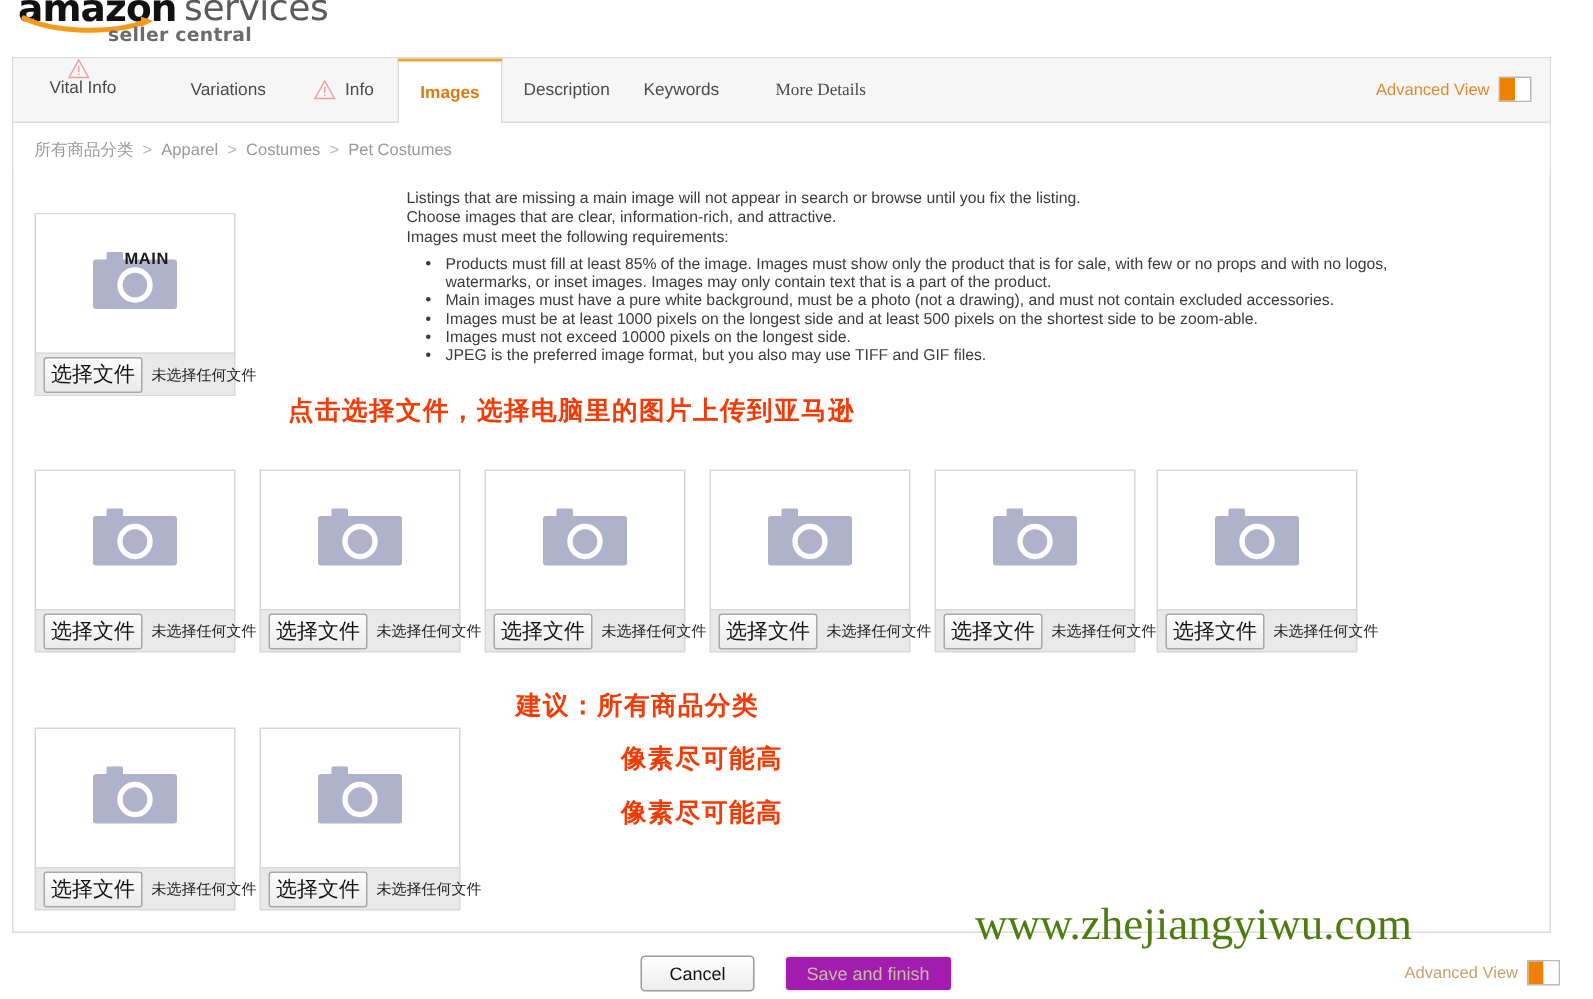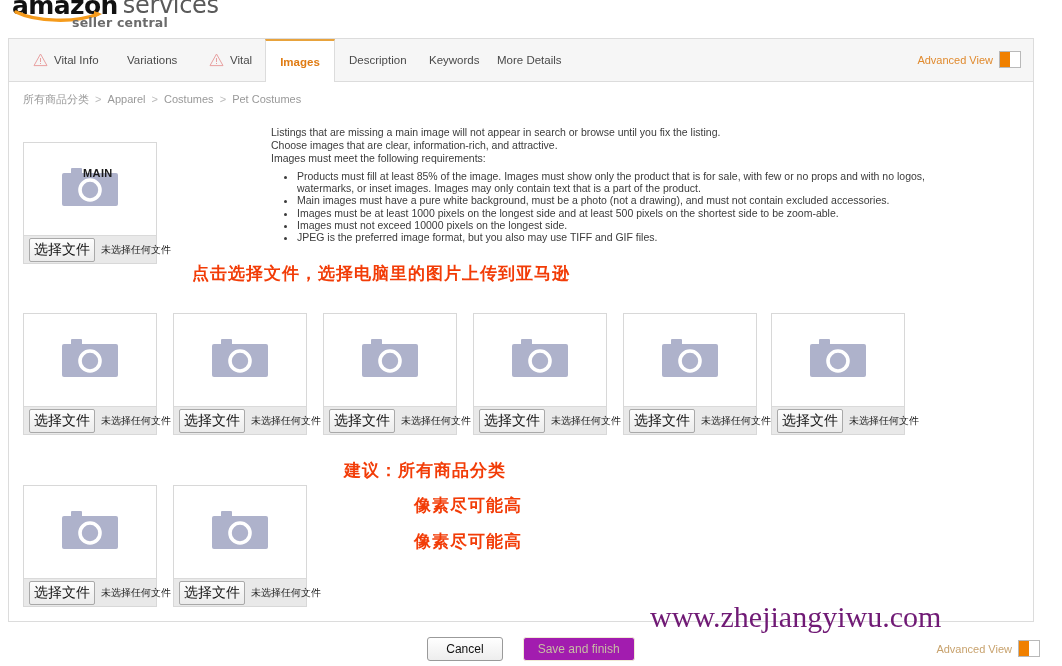--- a/index.html
+++ b/index.html
@@ -256,21 +256,21 @@
   #annot-l2 { left: 414px; top: 494px; font-size: 17px; }
   #annot-l3 { left: 414px; top: 530px; font-size: 17px; }
 
   
   #watermark {
     position: absolute;
     left: 650px;
     top: 600px;
     font-family: "Liberation Serif", "DejaVu Serif", serif;
     font-size: 30px;
-    color: #701a75;
+    color: #4d7c0f;
     letter-spacing: 0px;
     white-space: nowrap;
   }
 
   
   #footer-actions {
     position: absolute;
     left: 0;
     top: 637px;
     width: 1062px;
@@ -320,21 +320,21 @@
       </svg>
     </div>
     <div id="logo-seller">seller central</div>
   </div>
 </div>
 
 <div id="panel">
 
   <div id="tabbar">
 
-    <div class="tab" style="left:14px;">
+    <div class="tab" style="left:14px;flex-direction:column;">
       <span class="warn-icon">
         <svg width="15" height="14" viewBox="0 0 15 14">
           <path d="M7.5,1 L14,12.6 L1,12.6 Z" fill="none" stroke="#e8a0a0" stroke-width="1"></path>
           <rect x="7" y="5" width="1" height="4" fill="#e8a0a0"></rect>
           <rect x="7" y="10" width="1" height="1" fill="#e8a0a0"></rect>
         </svg>
       </span>
       <span>Vital Info</span>
     </div>
 
@@ -343,36 +343,36 @@
     </div>
 
     <div class="tab" style="left:190px;">
       <span class="warn-icon">
         <svg width="15" height="14" viewBox="0 0 15 14">
           <path d="M7.5,1 L14,12.6 L1,12.6 Z" fill="none" stroke="#e8a0a0" stroke-width="1"></path>
           <rect x="7" y="5" width="1" height="4" fill="#e8a0a0"></rect>
           <rect x="7" y="10" width="1" height="1" fill="#e8a0a0"></rect>
         </svg>
       </span>
-      <span>Vital</span>
+      <span>Info</span>
     </div>
 
     <div class="tab active" style="left:256px;width:70px;justify-content:center;">
       <span>Images</span>
     </div>
 
     <div class="tab" style="left:330px;">
       <span>Description</span>
     </div>
 
     <div class="tab" style="left:410px;">
       <span>Keywords</span>
     </div>
 
-    <div class="tab" style="left:478px;">
+    <div class="tab" style="left:498px;font-family:Liberation Serif, serif;">
       <span>More Details</span>
     </div>
 
     <div id="advanced-view-top">
       <span>Advanced View</span>
       <span class="toggle">
         <span class="on"></span>
         <span class="off"></span>
       </span>
     </div>

